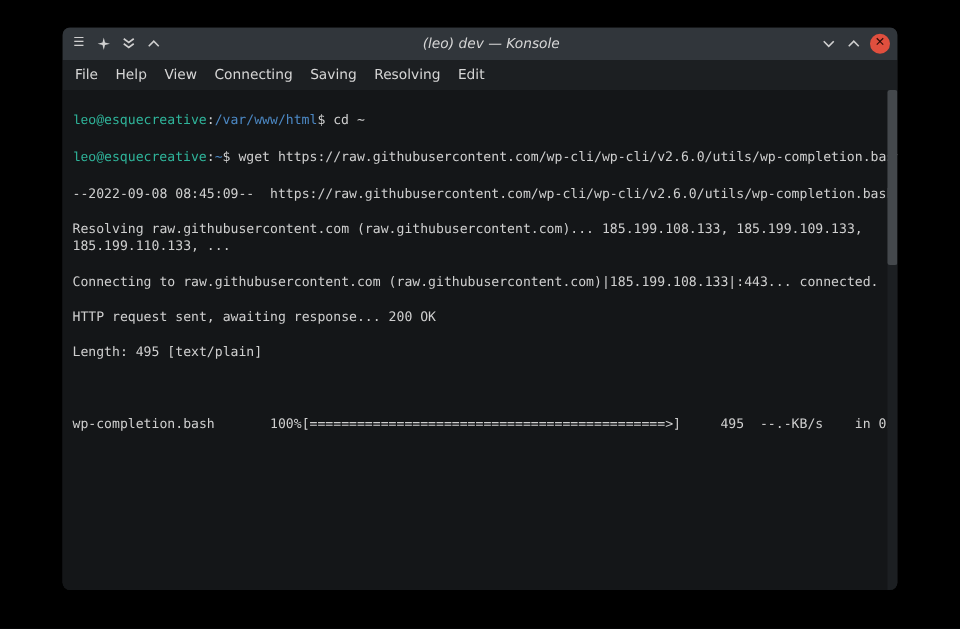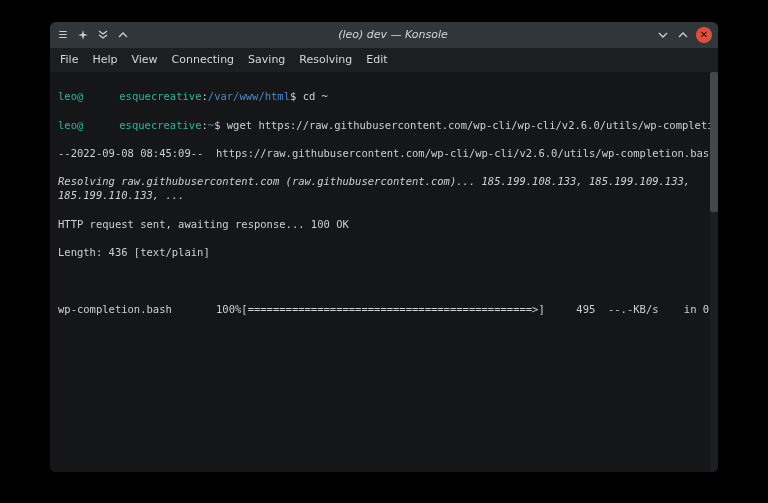--- a/index.html
+++ b/index.html
@@ -102,22 +102,22 @@
   }
   .scrollthumb {
     position: absolute;
     right: 0;
     top: 0;
     width: 8px;
     height: 140px;
     background: #44484c;
     border-radius: 2px;
   }
-  .user { color: #2fb49a; }
-  .host { color: #2fb49a; margin-left: 36px; }
+  .user { color: #2fb49a; font-family: Liberation Mono, monospace; }
+  .host { color: #2fb49a; }
   .path { color: #4c88c4; }
   .dollar { color: #cfcfcf; }
   .cmd  { color: #cfcfcf; margin-top: 48px; }
   .out  { color: #cfcfcf; }
 </style>
 </head>
 <body>
 
 <div class="window">
 
@@ -163,23 +163,24 @@
     <span>Connecting</span>
     <span>Saving</span>
     <span>Resolving</span>
     <span>Edit</span>
   </div>
 
   <div class="terminal">
 <div><span class="user">leo</span><span class="user">@</span><span class="host">esquecreative</span><span class="out">:</span><span class="path">/var/www/html</span><span class="dollar">$</span> <span class="cmd">cd ~</span></div>
 <div><span class="user">leo</span><span class="user">@</span><span class="host">esquecreative</span><span class="out">:</span><span class="path">~</span><span class="dollar">$</span> <span class="cmd">wget https://raw.githubusercontent.com/wp-cli/wp-cli/v2.6.0/utils/wp-completion.bash</span></div>
 <div class="out">--2022-09-08 08:45:09--  https://raw.githubusercontent.com/wp-cli/wp-cli/v2.6.0/utils/wp-completion.bash</div>
-<div class="out" style="white-space:pre-wrap;font-style:italic;">Resolving raw.githubusercontent.com (raw.githubusercontent.com)... 185.199.108.133, 185.199.109.133, 185.199.110.133, ...</div>
-<div class="out">HTTP request sent, awaiting response... 100 OK</div>
-<div class="out">Length: 436 [text/plain]</div>
+<div class="out" style="white-space:pre-wrap;">Resolving raw.githubusercontent.com (raw.githubusercontent.com)... 185.199.108.133, 185.199.109.133, 185.199.110.133, ...</div>
+<div class="out">Connecting to raw.githubusercontent.com (raw.githubusercontent.com)|185.199.108.133|:443... connected.</div>
+<div class="out">HTTP request sent, awaiting response... 200 OK</div>
+<div class="out">Length: 495 [text/plain]</div>
 <div class="out">&nbsp;</div>
 <div class="out">wp-completion.bash       100%[=============================================&gt;]     495  --.-KB/s    in 0s</div>
 <div class="out">&nbsp;</div>
 <div class="out">&nbsp;</div>
 <div> </div>
 
 
 
 
 

